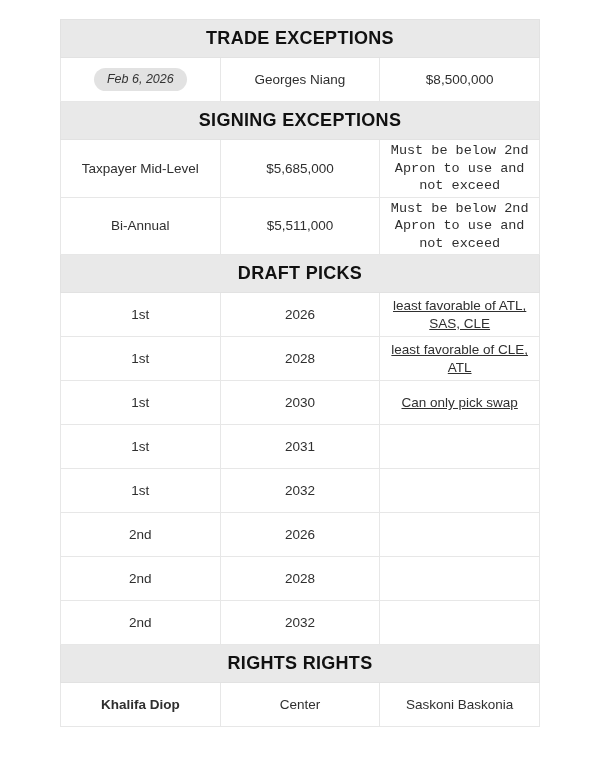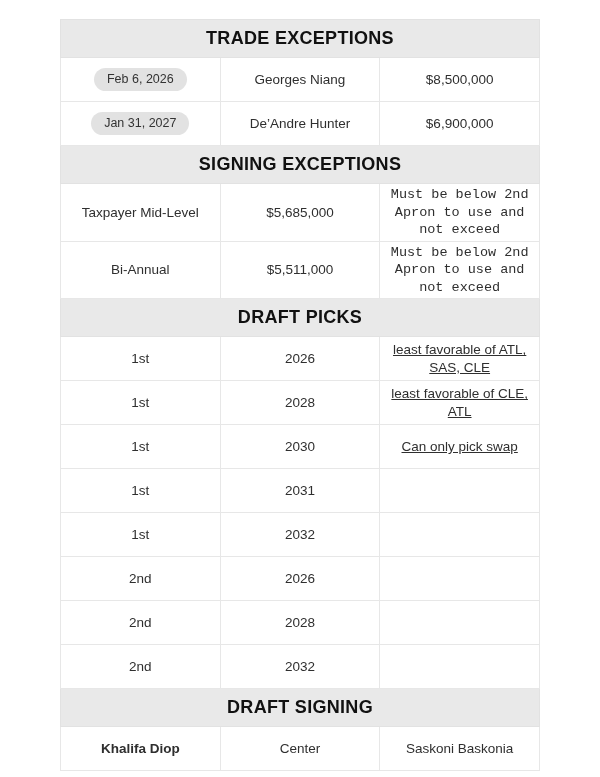--- a/index.html
+++ b/index.html
@@ -41,20 +41,21 @@
     border-color: #e2e2e2;
   }
   .pill {
     display: inline-block;
     background: #e2e2e2;
     border-radius: 12px;
     padding: 3px 13px;
     font-size: 12.5px;
     color: #333333;
     white-space: nowrap;
+    font-style: italic;
   }
   td.small-note {
     font-size: 10.8px;
     color: #333333;
     line-height: 1.35;
     padding: 2px 10px;
     font-family: Liberation Mono, monospace;
   }
   td.pick-note {
     text-align: left;
@@ -76,25 +77,20 @@
   <table class="roster">
 
     <tbody>
         <tr class="section-row">
       <td colspan="3">TRADE EXCEPTIONS</td>
     </tr>
     <tr>
       <td><span class="pill">Feb 6, 2026</span></td>
       <td>Georges Niang</td>
       <td>$8,500,000</td>
-    </tr>
-    <tr>
-      <td><span class="pill">Jan 31, 2027</span></td>
-      <td>De’Andre Hunter</td>
-      <td>$6,900,000</td>
     </tr>
 
     <tr class="section-row">
       <td colspan="3">SIGNING EXCEPTIONS</td>
     </tr>
     <tr>
       <td>Taxpayer Mid-Level</td>
       <td>$5,685,000</td>
       <td class="small-note">Must be below 2nd Apron to use and not exceed</td>
     </tr>
@@ -142,21 +138,21 @@
       <td>2028</td>
       <td class="pick-note"></td>
     </tr>
     <tr>
       <td>2nd</td>
       <td>2032</td>
       <td class="pick-note"></td>
     </tr>
 
     <tr class="section-row">
-      <td colspan="3">DRAFT SIGNING</td>
+      <td colspan="3">RIGHTS RIGHTS</td>
     </tr>
     <tr>
       <td class="bold-name">Khalifa Diop</td>
       <td>Center</td>
       <td>Saskoni Baskonia</td>
     </tr>
 
   </tbody>
     </table>
 </div>

